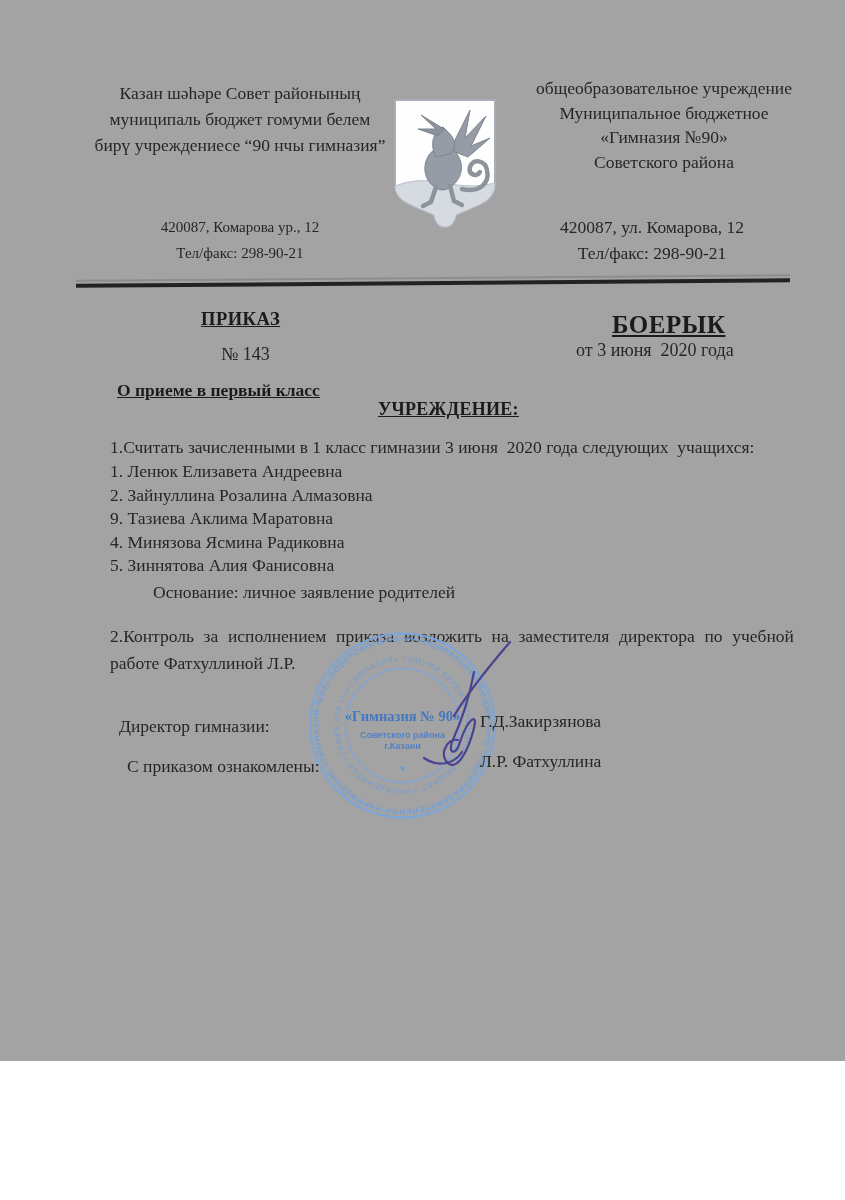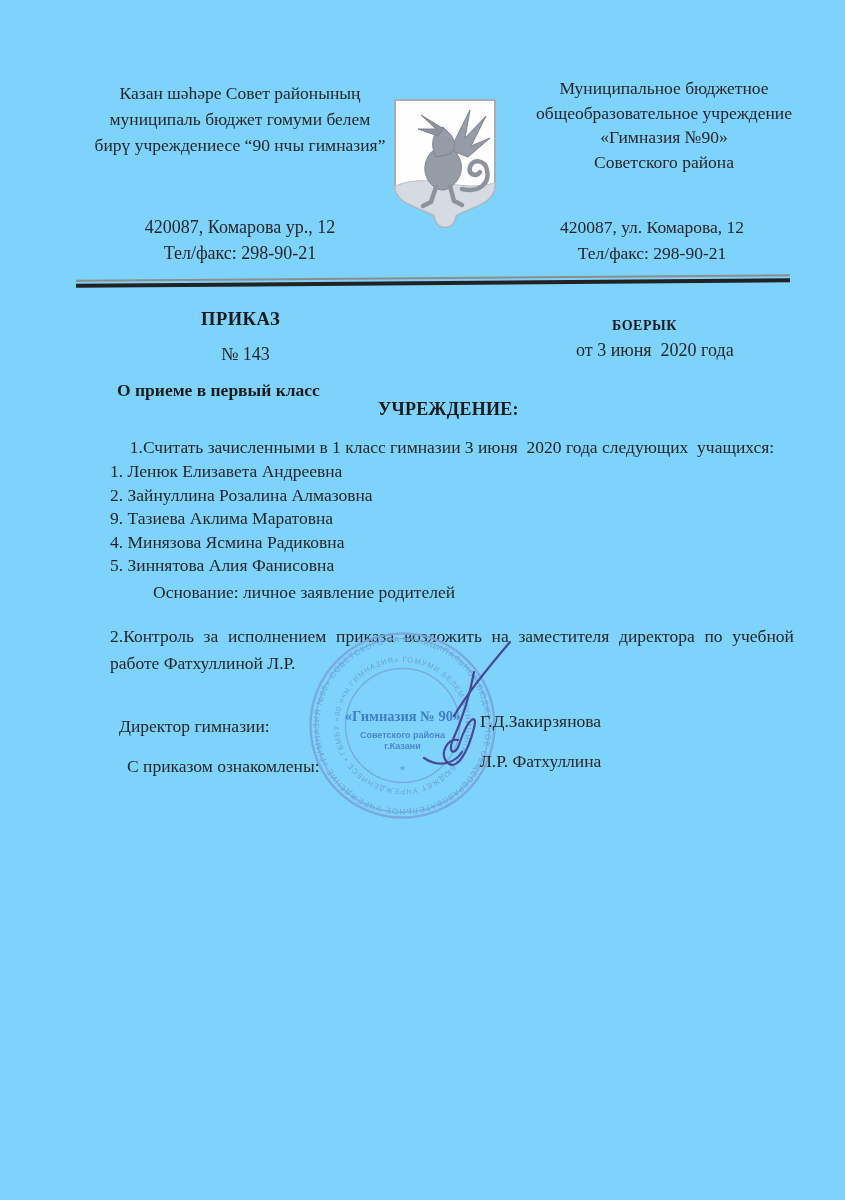--- a/index.html
+++ b/index.html
@@ -1,47 +1,47 @@
 <!DOCTYPE html>
 <html><head>
 <meta charset="utf-8">
 <style>
   html,body{margin:0;padding:0;background:#ffffff;}
   .page{
     position:relative;
-    width:845px;height:1200px;
-    background:#7dd3fc;
+    width:845px;height:1061px;
+    background:#a3a3a3;
     font-family:"Liberation Serif","DejaVu Serif",serif;
     color:#262626;
     overflow:hidden;
   }
   .abs{position:absolute;}
   .center{text-align:center;}
-  .bold{font-weight:bold;color:#1b1b1b;}
+  .bold{font-weight:bold;color:#1b1b1b;text-decoration:underline;}
   .pre{white-space:pre-wrap;}
 
   .org-left{left:70px;top:80px;width:340px;font-size:17.5px;line-height:26px;}
   .org-right{left:508px;top:76px;width:312px;font-size:17.5px;line-height:24.5px;}
-  .addr-left{left:70px;top:214px;width:340px;font-size:18px;line-height:26px;}
+  .addr-left{left:70px;top:214px;width:340px;font-size:15px;line-height:26px;}
   .addr-right{left:496px;top:214px;width:312px;font-size:17.5px;line-height:26px;}
 
   .emblem{left:386px;top:94px;}
 
   .rule-wrap{left:76px;top:277px;width:714px;transform:rotate(-0.45deg);}
   .rule-thin{height:2px;background:#8d8d8d;margin-bottom:2px;}
   .rule-thick{height:4px;background:#222222;}
 
   .t-prikaz{left:201px;top:309px;font-size:18.5px;letter-spacing:.5px;}
-  .t-boeryk{left:612px;top:318px;font-size:14px;letter-spacing:.5px;}
+  .t-boeryk{left:612px;top:311px;font-size:25px;letter-spacing:.5px;}
   .t-num{left:221px;top:344px;font-size:18px;}
   .t-date{left:576px;top:340px;font-size:18px;}
   .t-subject{left:117px;top:380px;font-size:17.5px;}
   .t-decree{left:378px;top:399px;font-size:18px;letter-spacing:.3px;}
 
-  .body-item1{left:110px;top:437px;width:684px;font-size:17.5px;text-align:center;}
+  .body-item1{left:110px;top:437px;width:684px;font-size:17.5px;}
   .student-list{left:110px;top:460px;width:500px;font-size:17.5px;line-height:23.6px;list-style:none;margin:0;padding:0;}
   .basis{left:110px;top:582px;font-size:17.5px;margin-left:43px;}
   .body-item2{left:110px;top:623px;width:684px;font-size:17.5px;line-height:26.5px;text-align:justify;text-align-last:left;}
 
   .stamp{left:305px;top:628px;opacity:.92;}
   .signature{left:352px;top:628px;}
 
   .sig-director-label{left:119px;top:716px;font-size:17.5px;font-family:Liberation Serif, serif;}
   .sig-director-name{left:480px;top:711px;font-size:17.5px;}
   .sig-ack-label{left:119px;top:756px;font-size:17.5px;margin-left:8px;}
@@ -52,22 +52,22 @@
 
 <div class="page">
 
   <div class="abs org-left center">
     <div>Казан шәһәре Совет районының</div>
     <div>муниципаль бюджет гомуми белем</div>
     <div>бирү учреждениесе “90 нчы гимназия”</div>
   </div>
 
   <div class="abs org-right center">
+    <div>общеобразовательное учреждение</div>
     <div>Муниципальное бюджетное</div>
-    <div>общеобразовательное учреждение</div>
     <div>«Гимназия №90»</div>
     <div>Советского района</div>
   </div>
 
   <svg class="abs emblem" width="118" height="146" viewBox="0 0 118 146">
     <path d="M9,6 H109 V90 Q109,104 93,111 L70,121 Q68,133 59,133 Q50,133 48,121 L25,111 Q9,104 9,90 Z" fill="#fefefe" stroke="#a9aeb6" stroke-width="2"></path>
     <path d="M9,92 Q30,83 59,89 Q88,95 109,89 L109,90 Q109,104 93,111 L70,121 Q68,133 59,133 Q50,133 48,121 L25,111 Q9,104 9,92 Z" fill="#d6dbe1" stroke="#bcc1c8" stroke-width="1"></path>
     <g stroke="#7e858f" stroke-width="1" fill="#959ca6">
       <path d="M64,56 L84,16 L79,44 L100,22 L85,52 L104,44 L82,63 Z"></path>
       <path d="M52,95 C39,89 35,73 43,61 C50,51 65,51 71,60 C78,70 77,83 66,92 Q59,98 52,95 Z"></path>

